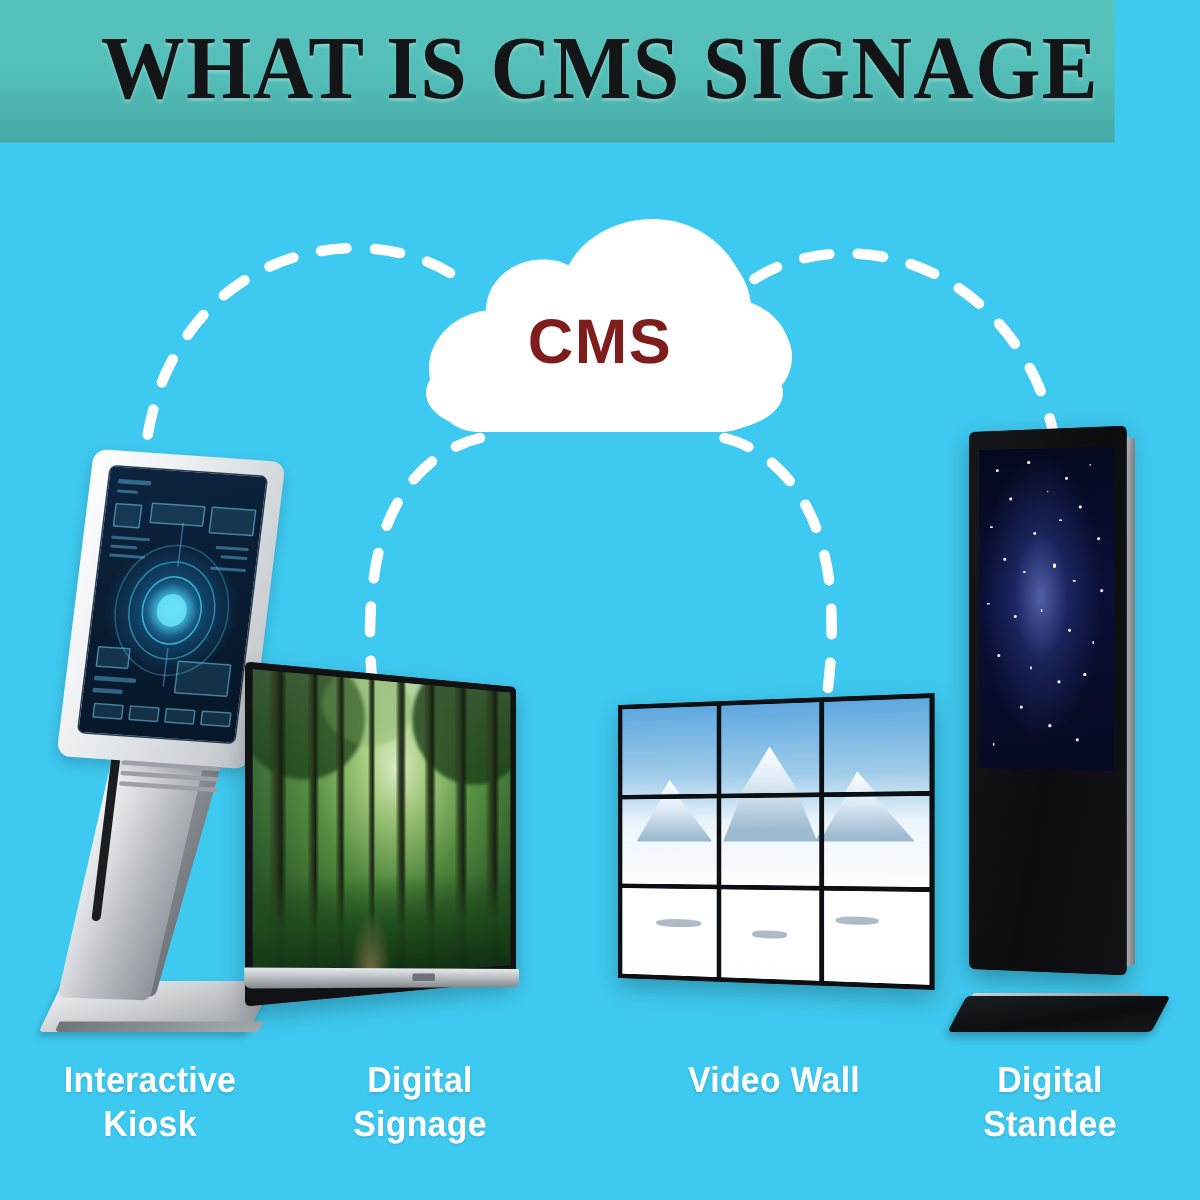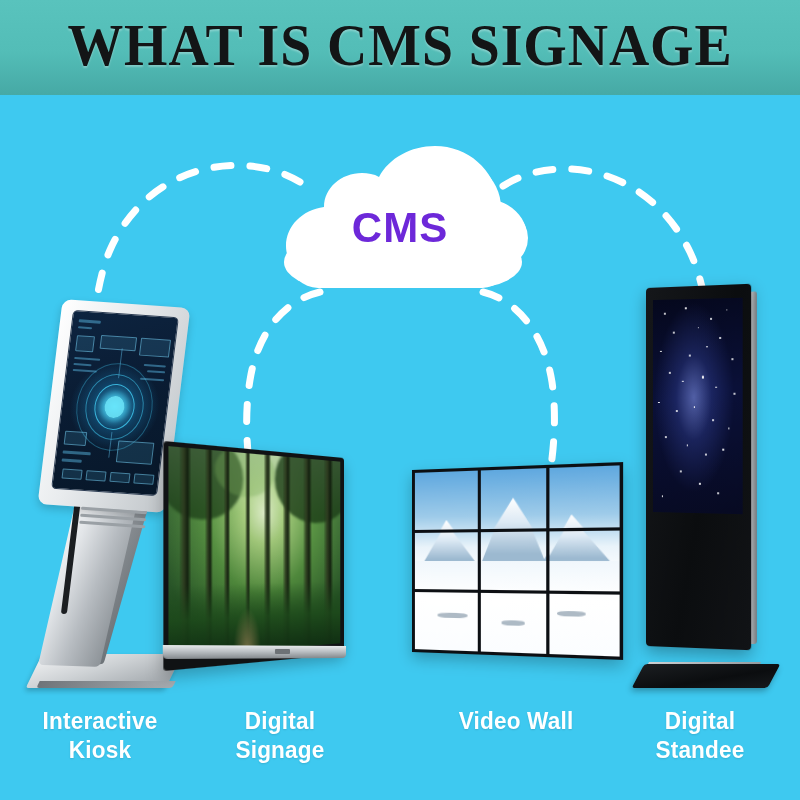--- a/index.html
+++ b/index.html
@@ -13,21 +13,21 @@
     height: 800px;
     overflow: hidden;
     background: #3ec9f0;
     font-family: "Liberation Sans", sans-serif;
   }
 
   
   #banner {
     position: absolute;
     left: 0; top: 0;
-    width: 800px;
+    width: 743px;
     height: 95px;
     background: linear-gradient(180deg, #59c3bd 0%, #53bdb7 55%, #46a9a5 100%);
     overflow: hidden;
   }
   #banner-title {
     position: absolute;
     left: 0;
     top: 12px;
     width: 800px;
     text-align: center;
@@ -70,21 +70,21 @@
   #cloud svg { display: block; }
   #cloud-label {
     position: absolute;
     left: 0;
     top: 58px;
     width: 256px;
     text-align: center;
     font-size: 42px;
     font-weight: bold;
     letter-spacing: 1px;
-    color: #6d28d9;
+    color: #7f1d1d;
     text-shadow: 0 1px 0 rgba(255,255,255,0.5);
   }
 
   
   #kiosk {
     position: absolute;
     left: 28px;
     top: 303px;
     width: 165px;
     height: 385px;

